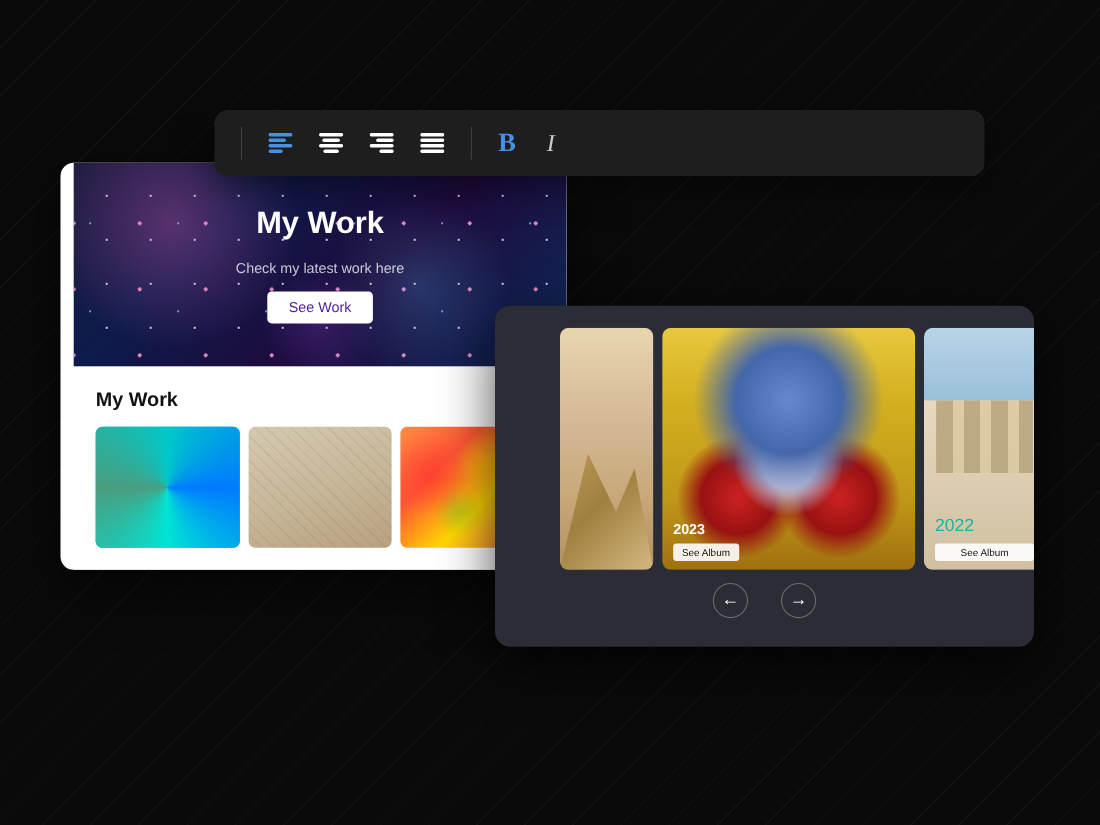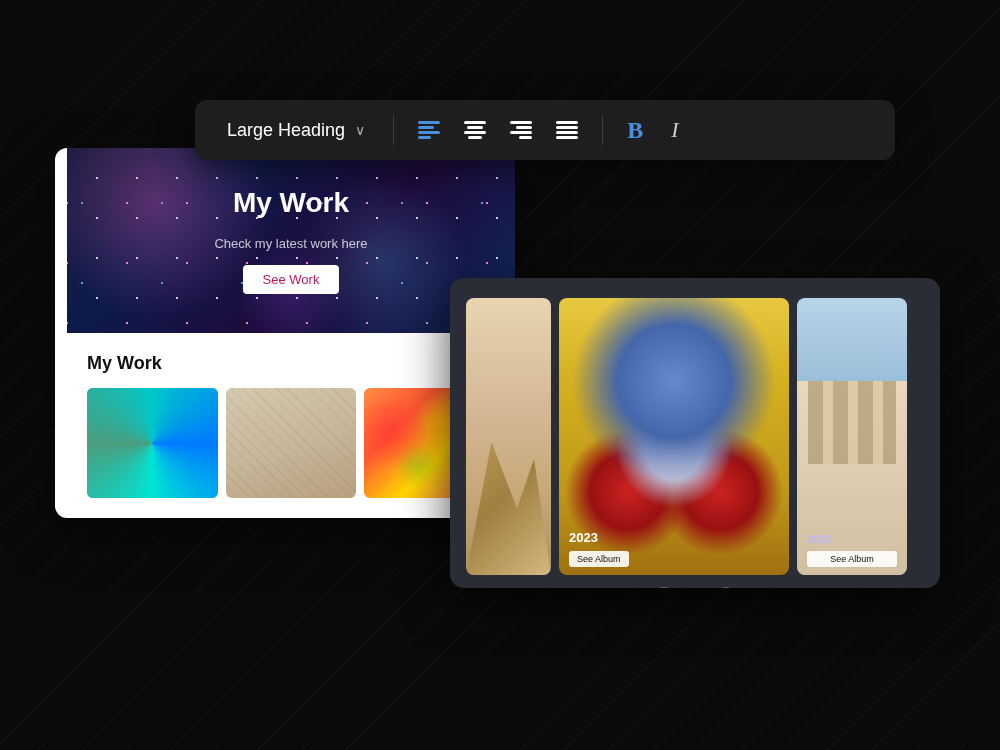--- a/index.html
+++ b/index.html
@@ -175,21 +175,21 @@
       font-size: 13px;
       margin-top: 17px;
       position: relative;
       z-index: 1;
       text-align: center;
     }
 
     .hero-btn {
       margin-top: 14px;
       background: #ffffff;
-      color: #be185d;
+      color: #4c1d95;
       border: none;
       padding: 7px 20px;
       font-size: 13px;
       font-weight: 500;
       border-radius: 4px;
       cursor: pointer;
       position: relative;
       z-index: 1;
     }
 
@@ -278,21 +278,22 @@
       border-radius: 14px;
       overflow: hidden;
       box-shadow: 0 16px 48px rgba(0,0,0,0.7);
       z-index: 6;
     }
 
     .carousel-inner {
       display: flex;
       gap: 8px;
       padding: 20px 16px 0 16px;
-      height: 297px;
+      height: 240px;
+      margin-left: 43px;
     }
 
     
     .carousel-card {
       border-radius: 8px;
       overflow: hidden;
       position: relative;
       flex-shrink: 0;
     }
 
@@ -421,24 +422,20 @@
     }
   </style>
 </head>
 <body>
 
 <div class="bg-texture"></div>
 
 <div class="scene">
 
   <div class="toolbar">
-    <button class="toolbar-dropdown">
-      <span>Large Heading</span>
-      <span class="chevron">∨</span>
-    </button>
 
     <div class="toolbar-divider"></div>
 
     <div class="toolbar-align-group">
 
       <button class="toolbar-btn active">
         <svg width="22" height="18" viewBox="0 0 22 18" fill="none">
           <rect x="0" y="0" width="22" height="3" rx="1.5" fill="#4a90e2"></rect>
           <rect x="0" y="5" width="16" height="3" rx="1.5" fill="#4a90e2"></rect>
           <rect x="0" y="10" width="22" height="3" rx="1.5" fill="#4a90e2"></rect>
@@ -512,21 +509,21 @@
       </div>
 
       <div class="carousel-card card-lg" style="position:relative;">
         <div class="card-character"></div>
         <span class="card-year-badge" style="position:absolute; bottom:30px; left:10px; color:#fff; font-size:13px; font-weight:700; z-index:2;">2023</span>
         <button class="card-album-btn" style="position:absolute; bottom:8px; left:10px; z-index:2;">See Album</button>
       </div>
 
       <div class="carousel-card card-md" style="position:relative;">
         <div class="card-city"></div>
-        <span class="card-year-badge" style="position:absolute; bottom:30px; left:10px; color:#c4b5fd; font-size:11px; font-weight:700; z-index:2;">2022</span>
+        <span class="card-year-badge" style="position:absolute; bottom:30px; left:10px; color:#14b8a6; font-size:16px; font-weight:400; z-index:2;">2022</span>
         <button class="card-album-btn card-album-btn-right" style="position:absolute; bottom:8px; left:10px; z-index:2;">See Album</button>
       </div>
     </div>
 
     <div class="carousel-nav">
       <button class="nav-arrow">
         <span>←</span>
       </button>
       <button class="nav-arrow">
         <span>→</span>

